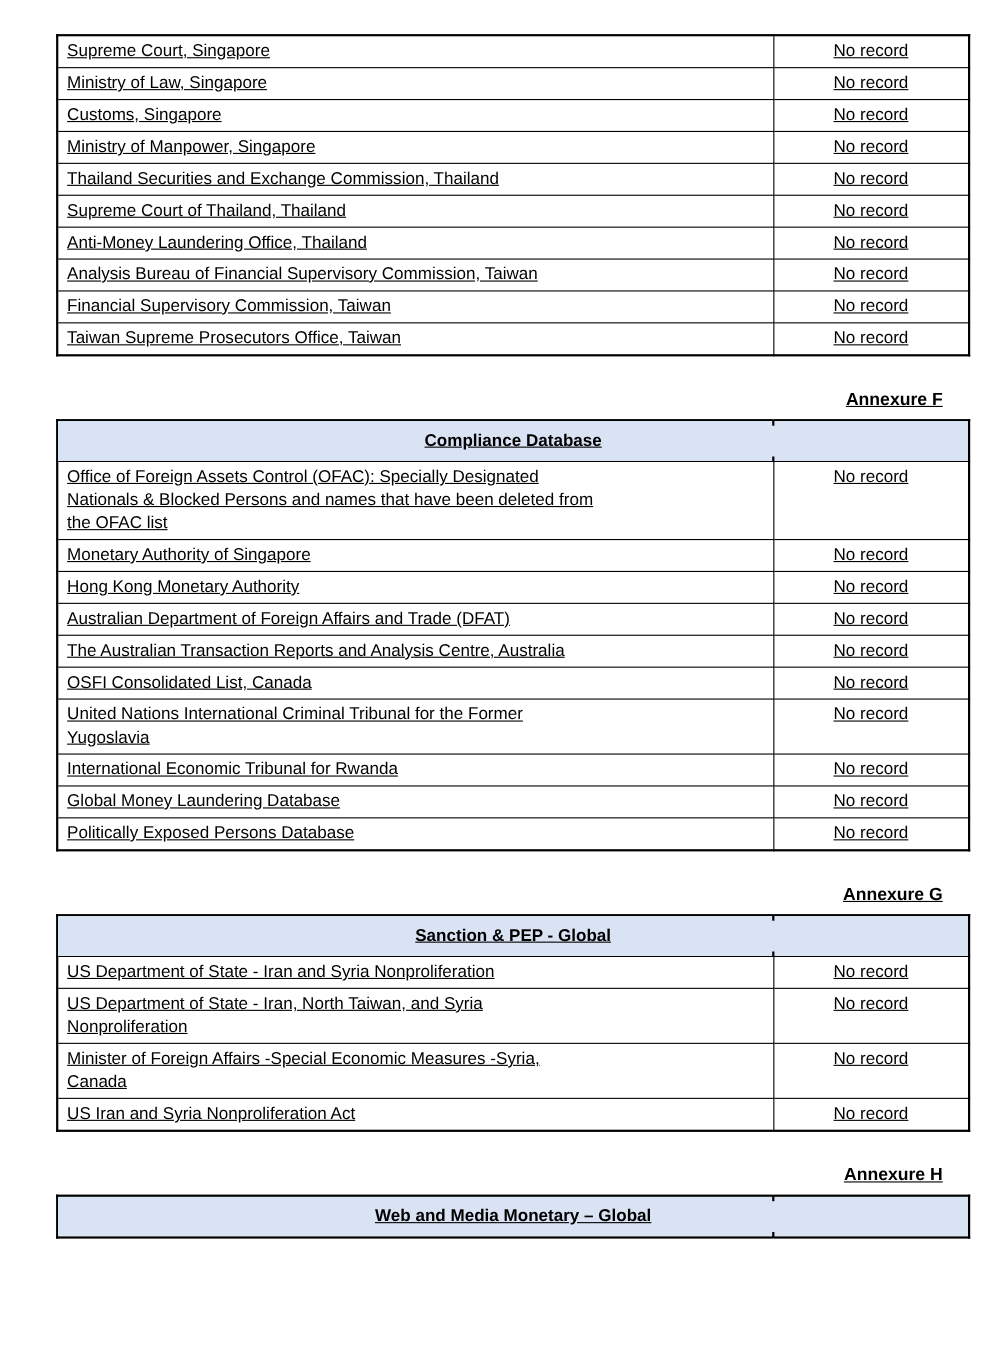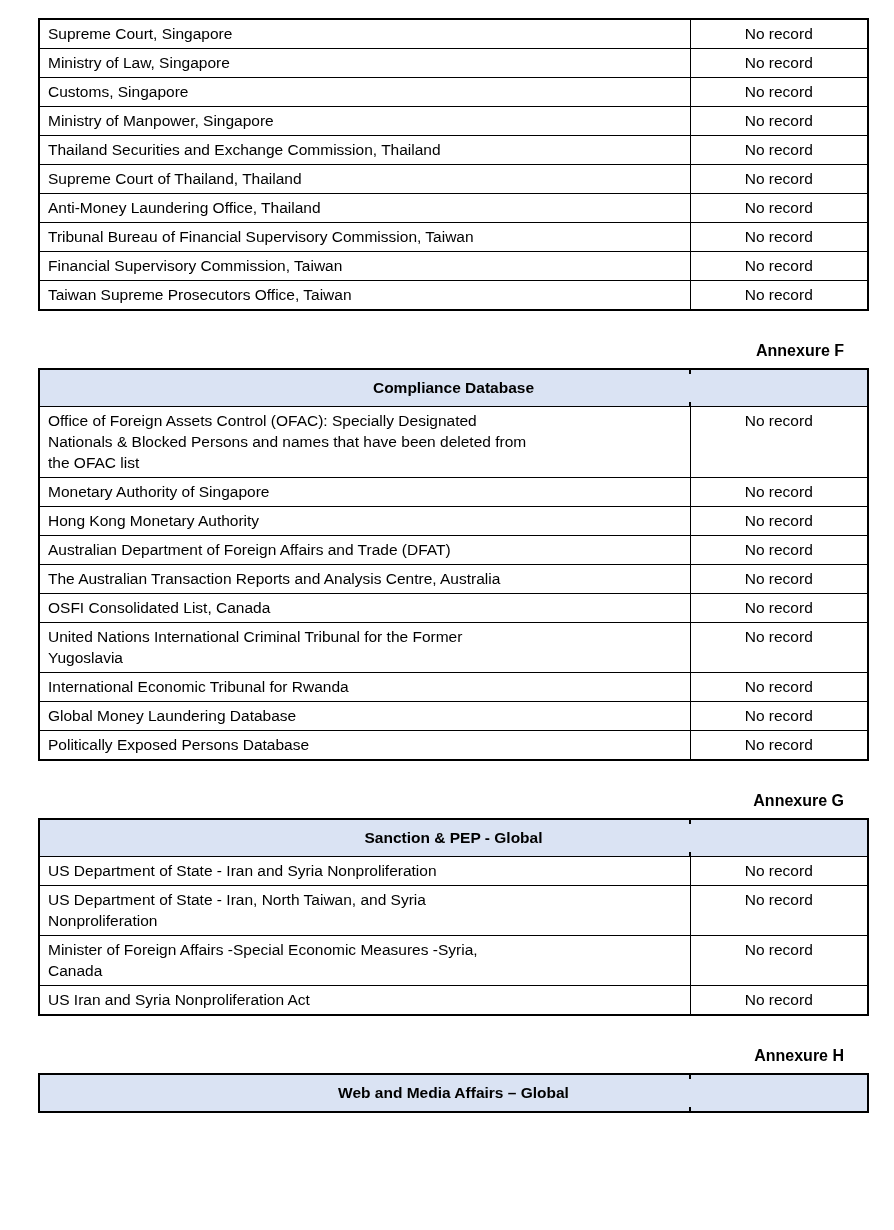--- a/index.html
+++ b/index.html
@@ -54,21 +54,21 @@
   }
   .annexure-label {
     width: 829px;
     text-align: right;
     padding-right: 23px;
     font-weight: bold;
     font-size: 16px;
     line-height: 20px;
     margin: 30px 0 7px 0;
   }
-  .table-section { margin: 0; }
+  .table-section { margin: 13px; text-decoration: underline; }
 </style>
 </head>
 <body>
 
 <div class="page">
 
   <section class="table-section">
     <table class="results-table">
       <colgroup>
           <col style="width:651px">
@@ -97,21 +97,21 @@
           </tr>
           <tr>
             <td class="source-cell">Supreme Court of Thailand, Thailand</td>
             <td class="result-cell">No record</td>
           </tr>
           <tr>
             <td class="source-cell">Anti-Money Laundering Office, Thailand</td>
             <td class="result-cell">No record</td>
           </tr>
           <tr>
-            <td class="source-cell">Tribunal Bureau of Financial Supervisory Commission, Taiwan</td>
+            <td class="source-cell">Analysis Bureau of Financial Supervisory Commission, Taiwan</td>
             <td class="result-cell">No record</td>
           </tr>
           <tr>
             <td class="source-cell">Financial Supervisory Commission, Taiwan</td>
             <td class="result-cell">No record</td>
           </tr>
           <tr>
             <td class="source-cell">Taiwan Supreme Prosecutors Office, Taiwan</td>
             <td class="result-cell">No record</td>
           </tr>
@@ -216,21 +216,21 @@
 
   <section class="table-section">
     <div class="annexure-label">Annexure H</div>
     <table class="results-table">
       <colgroup>
           <col style="width:651px">
           <col style="width:178px">
         </colgroup>
       <thead>
         <tr>
-          <td class="table-title" colspan="2">Web and Media Affairs – Global</td>
+          <td class="table-title" colspan="2">Web and Media Monetary – Global</td>
         </tr>
       </thead>
       <tbody>
         </tbody>
     </table>
   </section>
 
 </div>
 
 </body></html>

